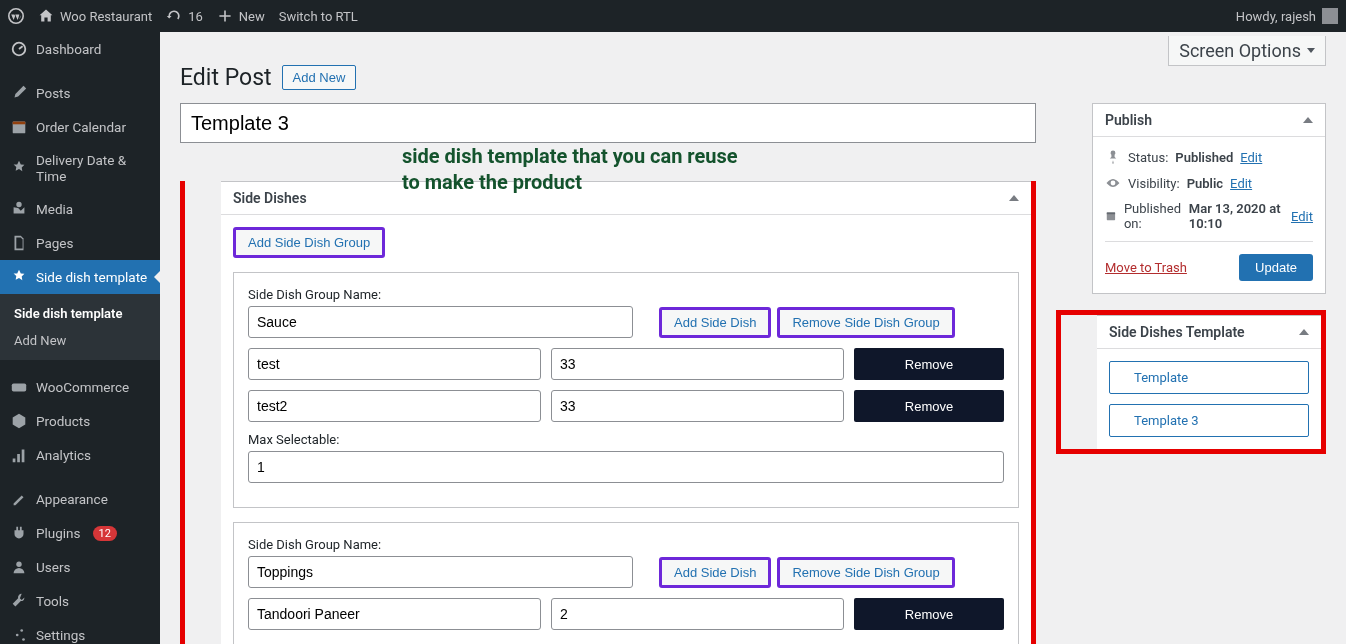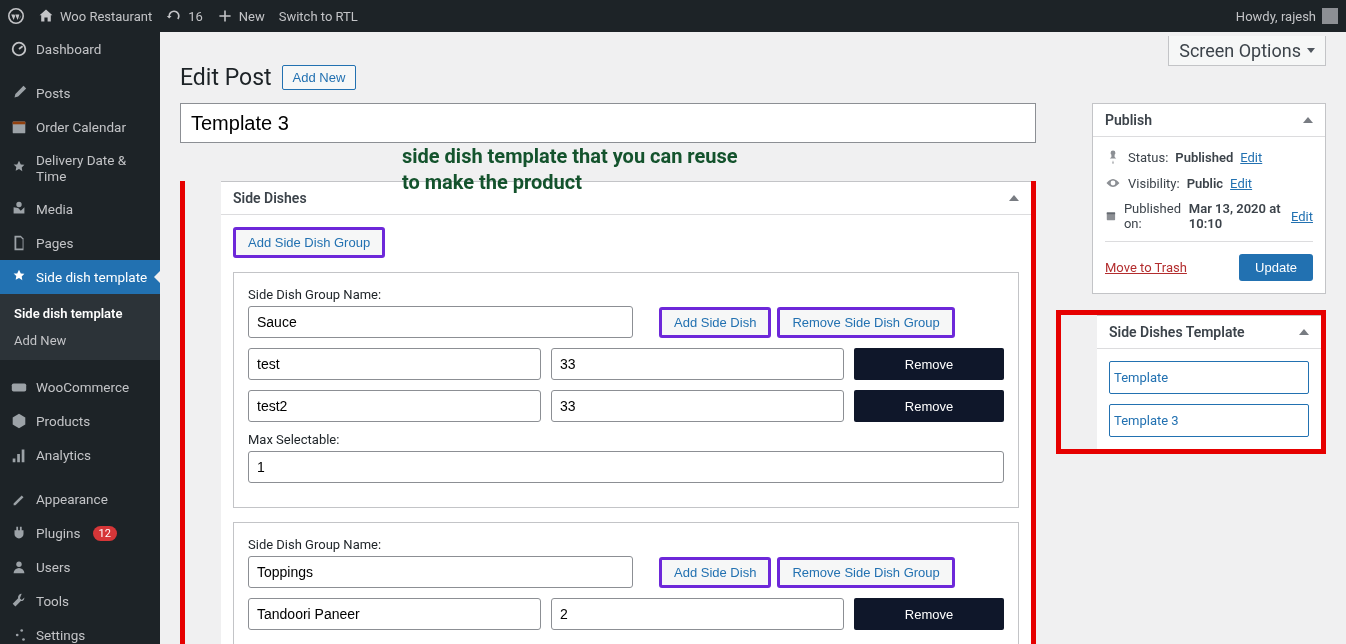--- a/index.html
+++ b/index.html
@@ -55,21 +55,21 @@
 .row { display: flex; gap: 10px; align-items: center; margin-bottom: 10px; }
 .row .grow { flex: 1; }
 .row-name { display:flex; gap:26px; align-items:flex-end; margin-bottom:10px; }
 
 .publish-row { display: flex; align-items: center; gap: 7px; font-size: 13px; margin-bottom: 10px; }
 .publish-row svg { width: 16px; height: 16px; fill: #8c8f94; }
 .link { color: #2271b1; text-decoration: underline; cursor: pointer; }
 .link-red { color: #b32d2e; text-decoration: underline; cursor: pointer; }
 .publish-footer { display:flex; justify-content:space-between; align-items:center; border-top:1px solid #dcdcde; padding-top:12px; margin-top:6px; }
 
-.tmpl-btn { display: block; border: 1px solid #2271b1; color: #2271b1; padding: 8px 4px; margin-bottom: 10px; cursor: pointer; font-size: 13px; border-radius: 2px; }
+.tmpl-btn { display: block; border: 1px solid #2271b1; color: #2271b1; padding: 8px 24px; margin-bottom: 10px; cursor: pointer; font-size: 13px; border-radius: 2px; }
 .main-red { position: relative; padding: 0; border: 5px solid #e60000; border-top: none; border-bottom:none; margin-top: 38px; }
 .side-dishes-inner { background:#fff; }
 </style>
 </head>
 <body>
 
 <div class="adminbar">
   <div class="adminbar-left">
     <span class="item">
         <svg viewBox="0 0 20 20">

